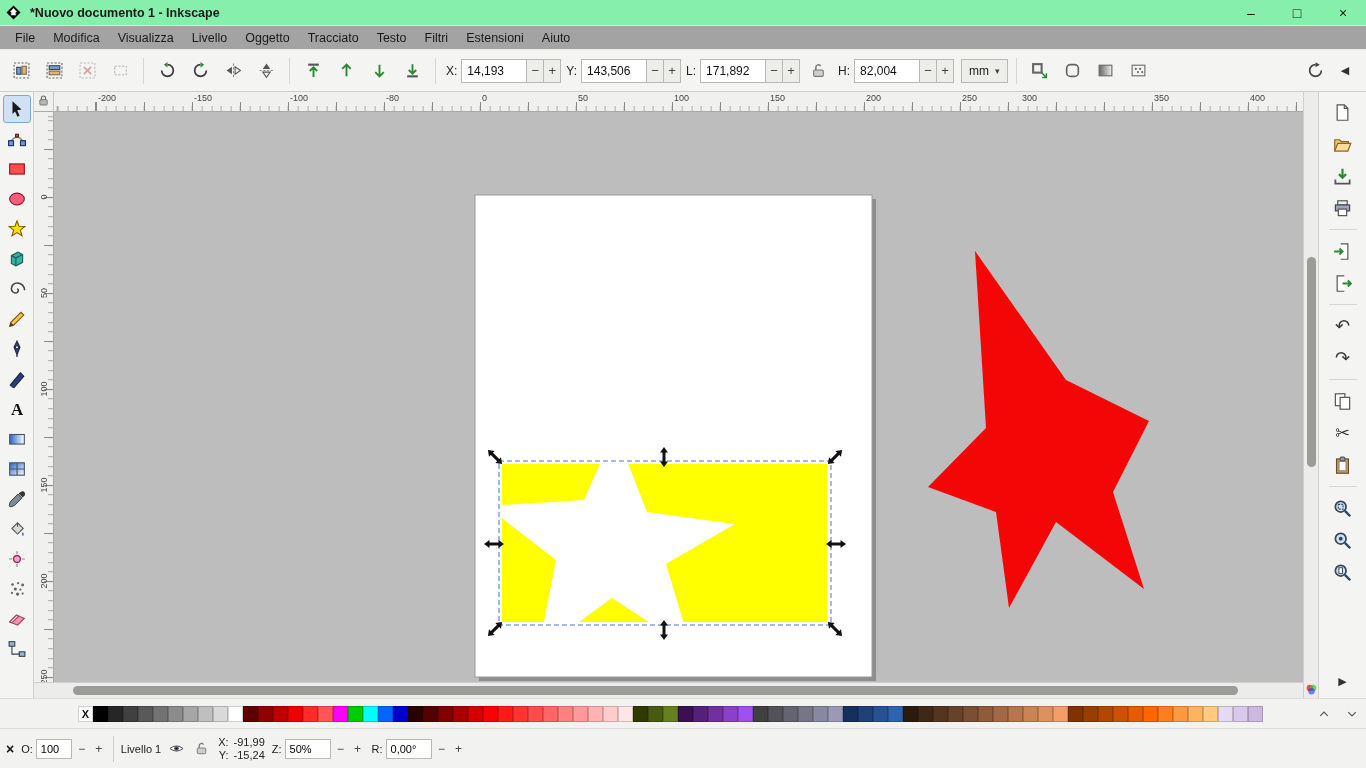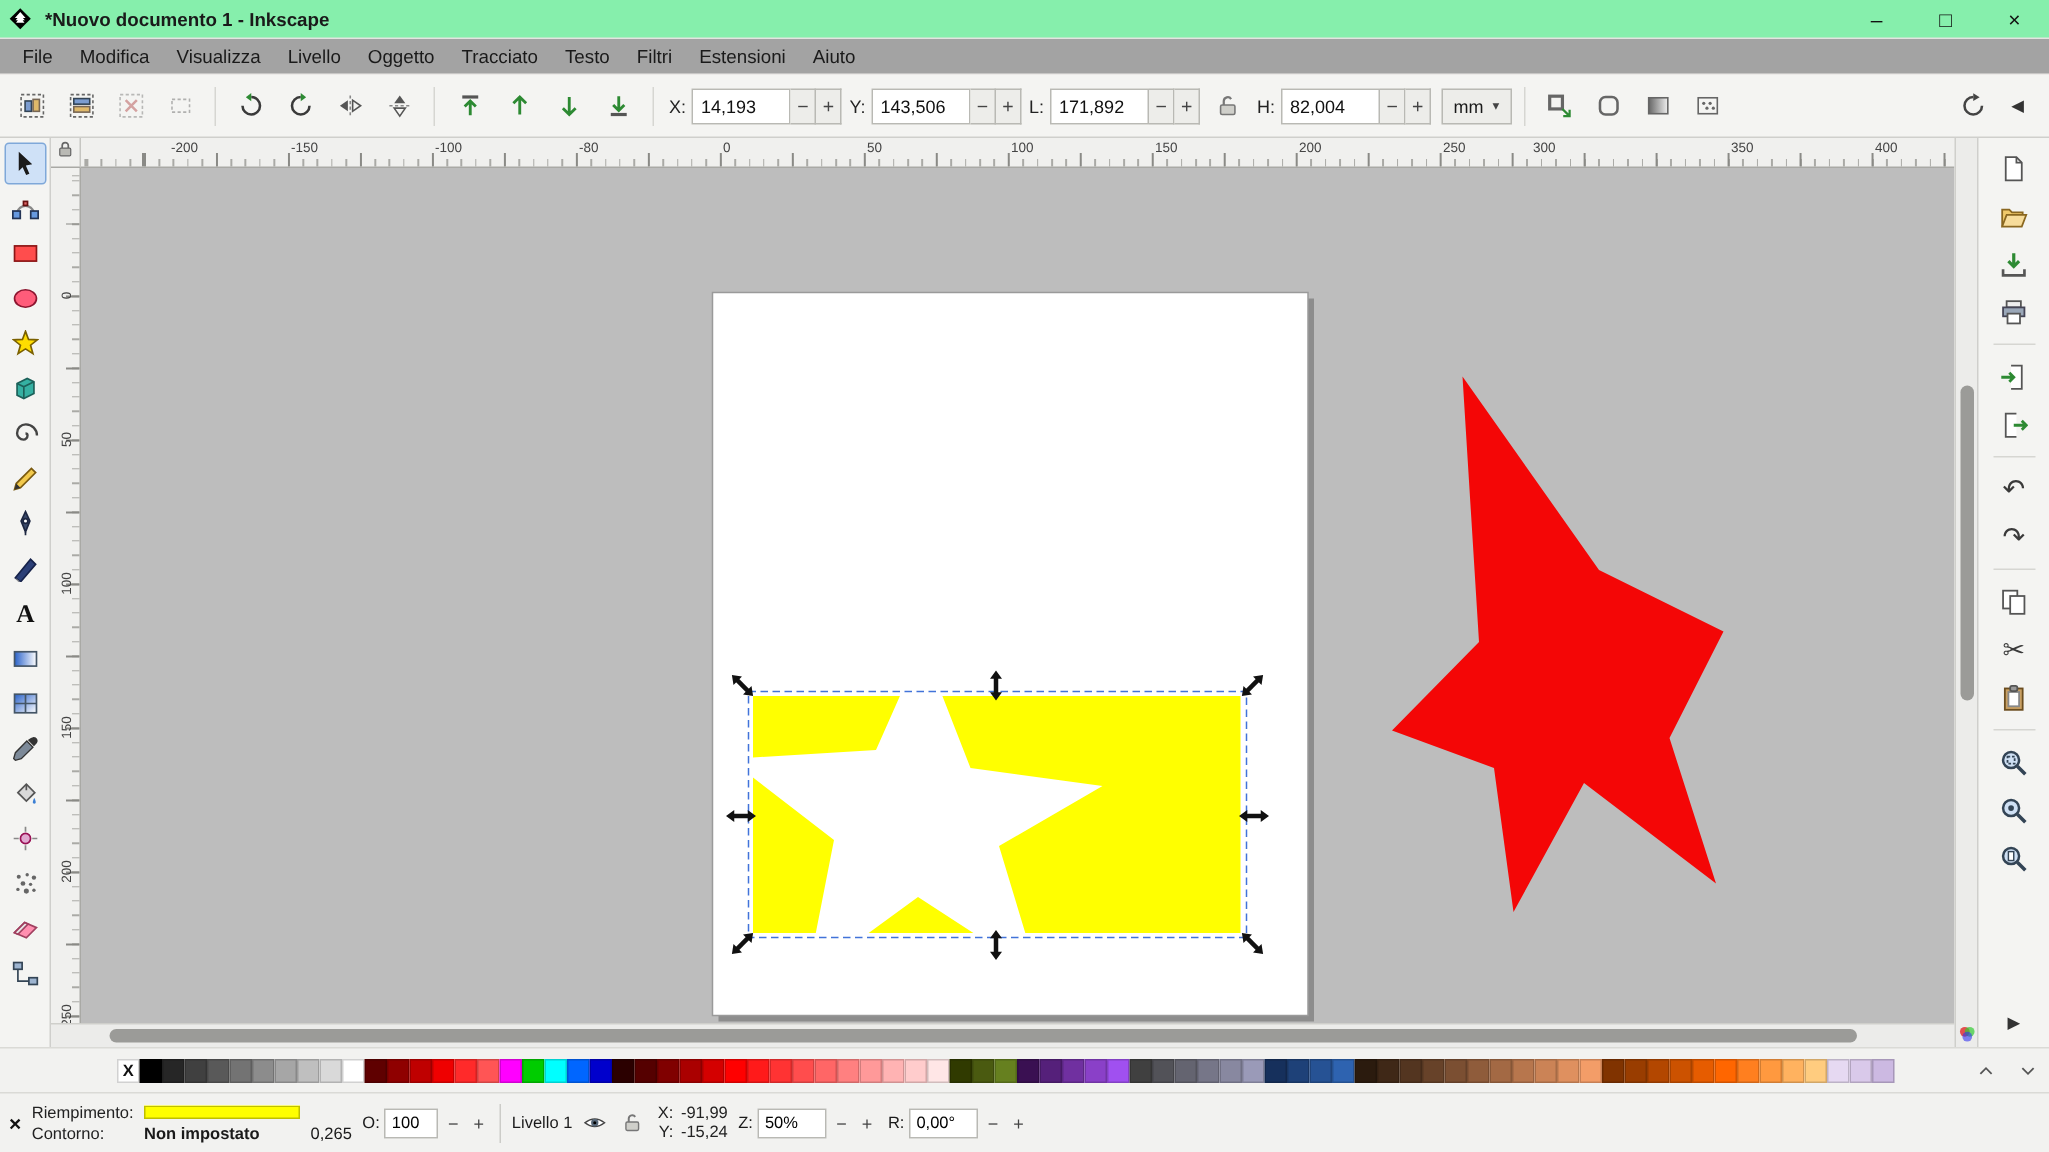--- a/index.html
+++ b/index.html
@@ -446,21 +446,21 @@
       </div>
 
     <div class="center">
       <div class="corner">
         <span><svg viewBox="0 0 16 16">
               <rect x="3.5" y="7" width="9" height="6.5" rx="1" fill="#b9b9b4" stroke="#666"></rect>
               <path d="M5.5 7 V5 a2.5 2.5 0 0 1 5 0 V7" fill="none" stroke="#666" stroke-width="1.4"></path>
             </svg></span>
       </div>
       <div class="h-ruler" id="hruler">
-          <span class="rlabel" style="left: 44px; margin-left: 16px;">-200</span>
+          <span class="rlabel" style="left: 44px;">-200</span>
           <span class="rlabel" style="left: 140px;">-150</span>
           <span class="rlabel" style="left: 236px;">-100</span>
           <span class="rlabel" style="left: 332px;">-80</span>
           <span class="rlabel" style="left: 428px;">0</span>
           <span class="rlabel" style="left: 524px;">50</span>
           <span class="rlabel" style="left: 620px;">100</span>
           <span class="rlabel" style="left: 716px;">150</span>
           <span class="rlabel" style="left: 812px;">200</span>
           <span class="rlabel" style="left: 908px;">250</span>
           <span class="rlabel" style="left: 968px;">300</span>
@@ -721,28 +721,20 @@
       </div>
     <div class="pal-btn">
         <svg viewBox="0 0 16 16">
           <path d="M3 5.5 L8 10.5 L13 5.5" fill="none" stroke="#555" stroke-width="1.6"></path>
         </svg>
       </div>
   </div>
 
   <div class="statusbar">
     <span class="nopaint">×</span>
-    <div class="fs-block">
-      <span class="fs-label">Riempimento:</span>
-      <div class="fill-swatch" style="background: rgb(255, 255, 0);"></div>
-      <span></span>
-      <span class="fs-label">Contorno:</span>
-      <span class="stroke-val">Non impostato</span>
-      <span>0,265</span>
-    </div>
     <div class="opacity-block">
       <span>O:</span>
       <input class="o-input" value="100" style="">
       <div class="mini-btn">−</div>
       <div class="mini-btn">+</div>
     </div>
     <div class="vsep"></div>
     <div class="layer-block">
       <span>Livello 1</span>
       <div class="icon-20">

